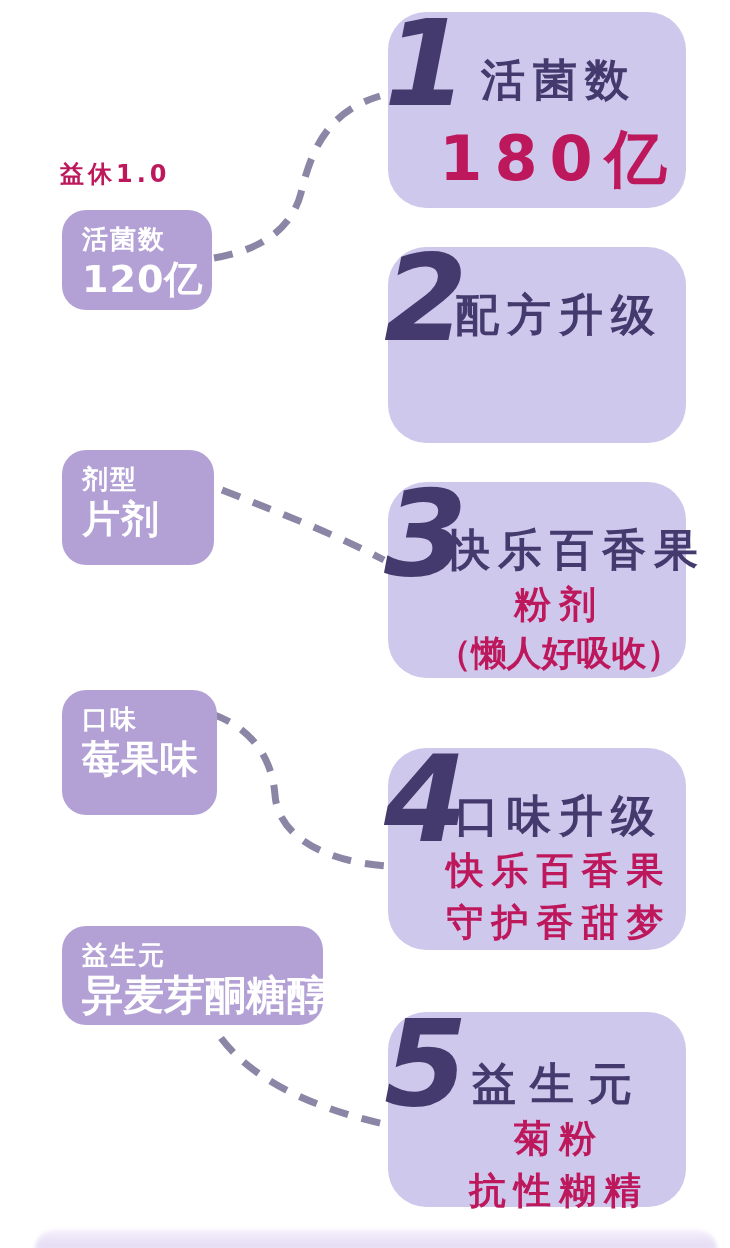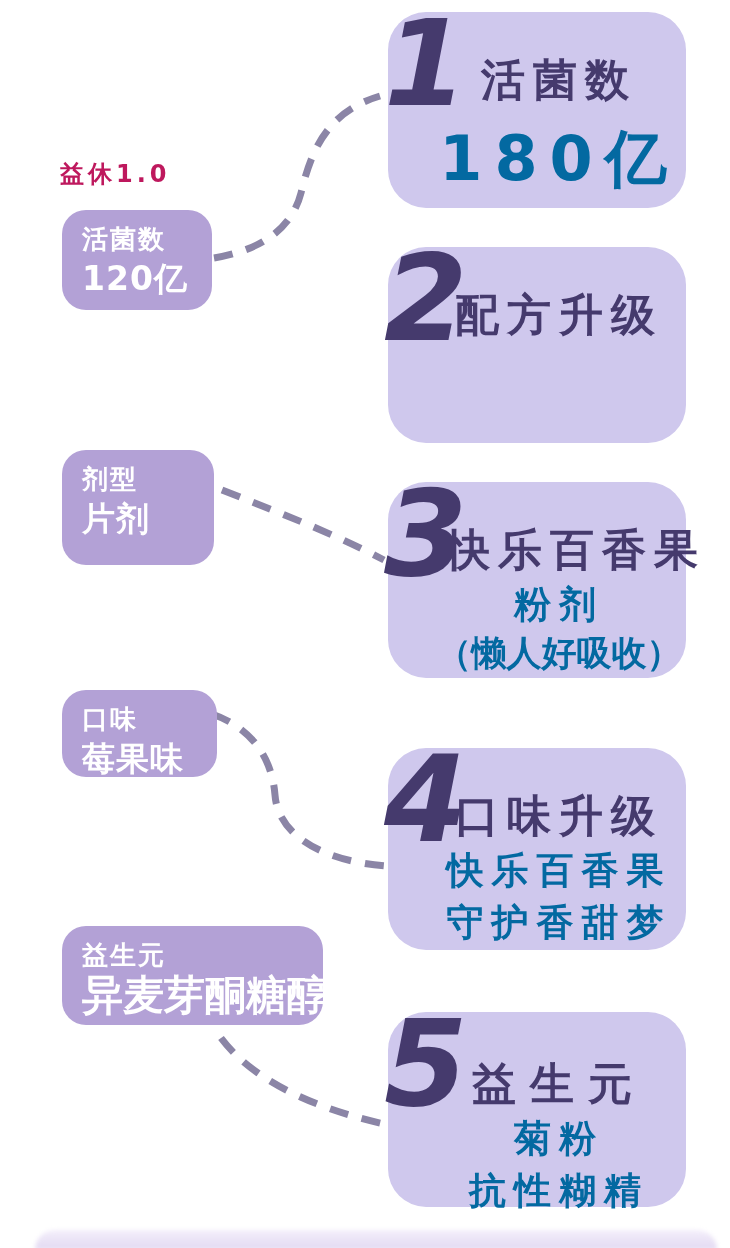--- a/index.html
+++ b/index.html
@@ -7,41 +7,41 @@
   .canvas{position:relative;width:730px;height:1248px;background:#ffffff;overflow:hidden;}
 
   .connectors{position:absolute;left:0;top:0;width:730px;height:1248px;pointer-events:none;}
 
   .old-title{position:absolute;left:60px;top:158px;font-size:24px;font-weight:800;
              color:#be185d;letter-spacing:4px;white-space:nowrap;}
 
   .pill{position:absolute;background:#b3a1d6;border-radius:24px;color:#ffffff;
         padding:13px 20px 0 20px;box-sizing:border-box;}
   .pill-label{font-size:26px;line-height:33px;font-weight:600;letter-spacing:2px;}
-  .pill-value{font-size:33px;line-height:46px;font-weight:800;letter-spacing:1px;white-space:nowrap;}
+  .pill-value{font-size:38px;line-height:46px;font-weight:800;letter-spacing:1px;white-space:nowrap;}
   #pill-0{left:62px;top:210px;width:150px;height:100px;}
   #pill-1{left:62px;top:450px;width:152px;height:115px;}
-  #pill-2{left:62px;top:690px;width:155px;height:87px;}
+  #pill-2{left:62px;top:690px;width:155px;height:125px;}
   #pill-3{left:62px;top:926px;width:261px;height:99px;}
   #pill-3 .pill-value{font-size:41px;letter-spacing:0;}
 
   .card{position:absolute;left:388px;width:298px;background:#cfc8ed;border-radius:38px;}
   #card-0{top:12px;height:196px;}
   #card-1{top:247px;height:196px;}
   #card-2{top:482px;height:196px;}
   #card-3{top:748px;height:202px;}
   #card-4{top:1012px;height:195px;}
 
   .card-num{position:absolute;left:-4px;top:-8px;font-size:120px;line-height:1;
             font-weight:800;font-style:italic;color:#453a6d;}
   .card-heading{padding:0 14px 0 58px;margin:42px 0 0 0;text-align:center;
                 font-size:44px;line-height:52px;font-weight:800;color:#453a6d;
                 letter-spacing:8px;white-space:nowrap;}
   #card-4 .card-heading{margin-top:46px;letter-spacing:14px;}
-  .card-line{text-align:center;color:#0369a1;font-weight:800;font-size:37px;
+  .card-line{text-align:center;color:#be185d;font-weight:800;font-size:37px;
              line-height:46px;letter-spacing:8px;margin-top:6px;white-space:nowrap;margin-left:44px;}
   .card-line.xl{font-size:62px;line-height:66px;letter-spacing:12px;margin-top:20px;}
   .card-line.lg{font-size:55px;line-height:60px;letter-spacing:8px;margin-top:16px;}
   .card-line.paren{font-size:35px;letter-spacing:0;margin-top:2px;}
 
   .bottom-band{position:absolute;left:35px;top:1230px;width:682px;height:20px;
                border-radius:26px 26px 0 0;
                background:linear-gradient(180deg,#f4effb 0%,#e2d9f2 100%);
                filter:blur(2px);}
 </style>

